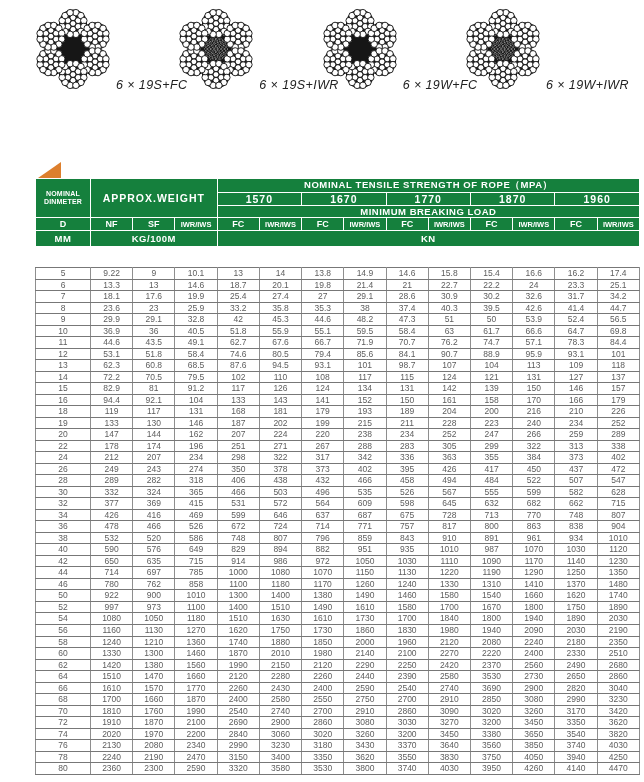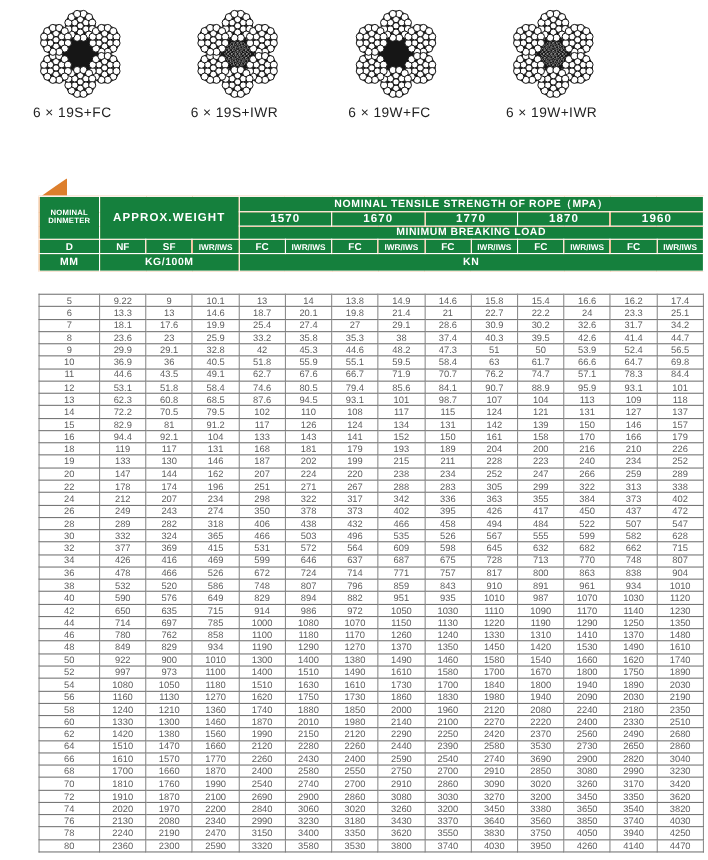--- a/index.html
+++ b/index.html
@@ -7,21 +7,21 @@
   .page {
     position:relative; width:644px; height:782px; background:#fff;
     font-family:"Liberation Sans", sans-serif; overflow:hidden;
   }
 
   
   .diagrams {
     position:absolute; top:6px; left:30px; width:550px;
     display:flex; justify-content:space-between;
   }
-  .fig { width:120px; display:flex; flex-direction:column; align-items:flex-start; }
+  .fig { width:120px; display:flex; align-items:flex-end;font-style:italic; }
   .fig svg { display:block; }
   .fig .cap {
     margin-top:3px; font-size:12.5px; color:#222; letter-spacing:0.4px;
     white-space:pre; font-weight:400;
   }
 
   
   .construction {
     position:absolute; top:159px; left:73px;
     font-size:12.5px; font-weight:700; color:#4a4a4a;
@@ -1156,36 +1156,20 @@
           <td>1170</td>
           <td>1260</td>
           <td>1240</td>
           <td>1330</td>
           <td>1310</td>
           <td>1410</td>
           <td>1370</td>
           <td>1480</td>
         </tr>
         <tr>
-          <td>48</td>
-          <td>849</td>
-          <td>829</td>
-          <td>934</td>
-          <td>1190</td>
-          <td>1290</td>
-          <td>1270</td>
-          <td>1370</td>
-          <td>1350</td>
-          <td>1450</td>
-          <td>1420</td>
-          <td>1530</td>
-          <td>1490</td>
-          <td>1610</td>
-        </tr>
-        <tr>
           <td>50</td>
           <td>922</td>
           <td>900</td>
           <td>1010</td>
           <td>1300</td>
           <td>1400</td>
           <td>1380</td>
           <td>1490</td>
           <td>1460</td>
           <td>1580</td>

